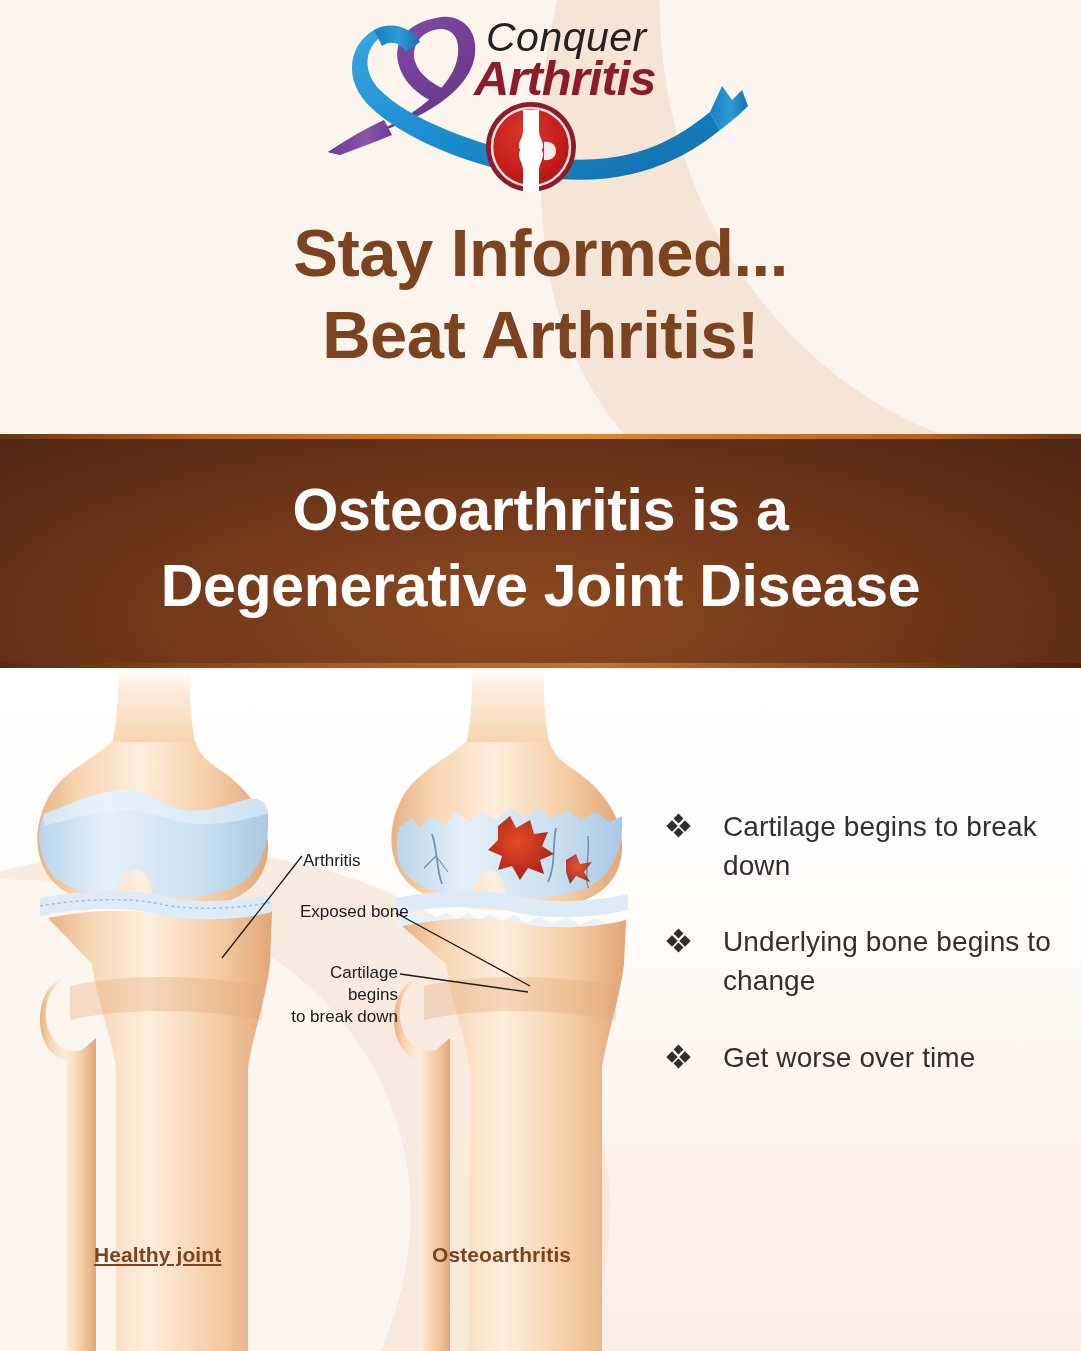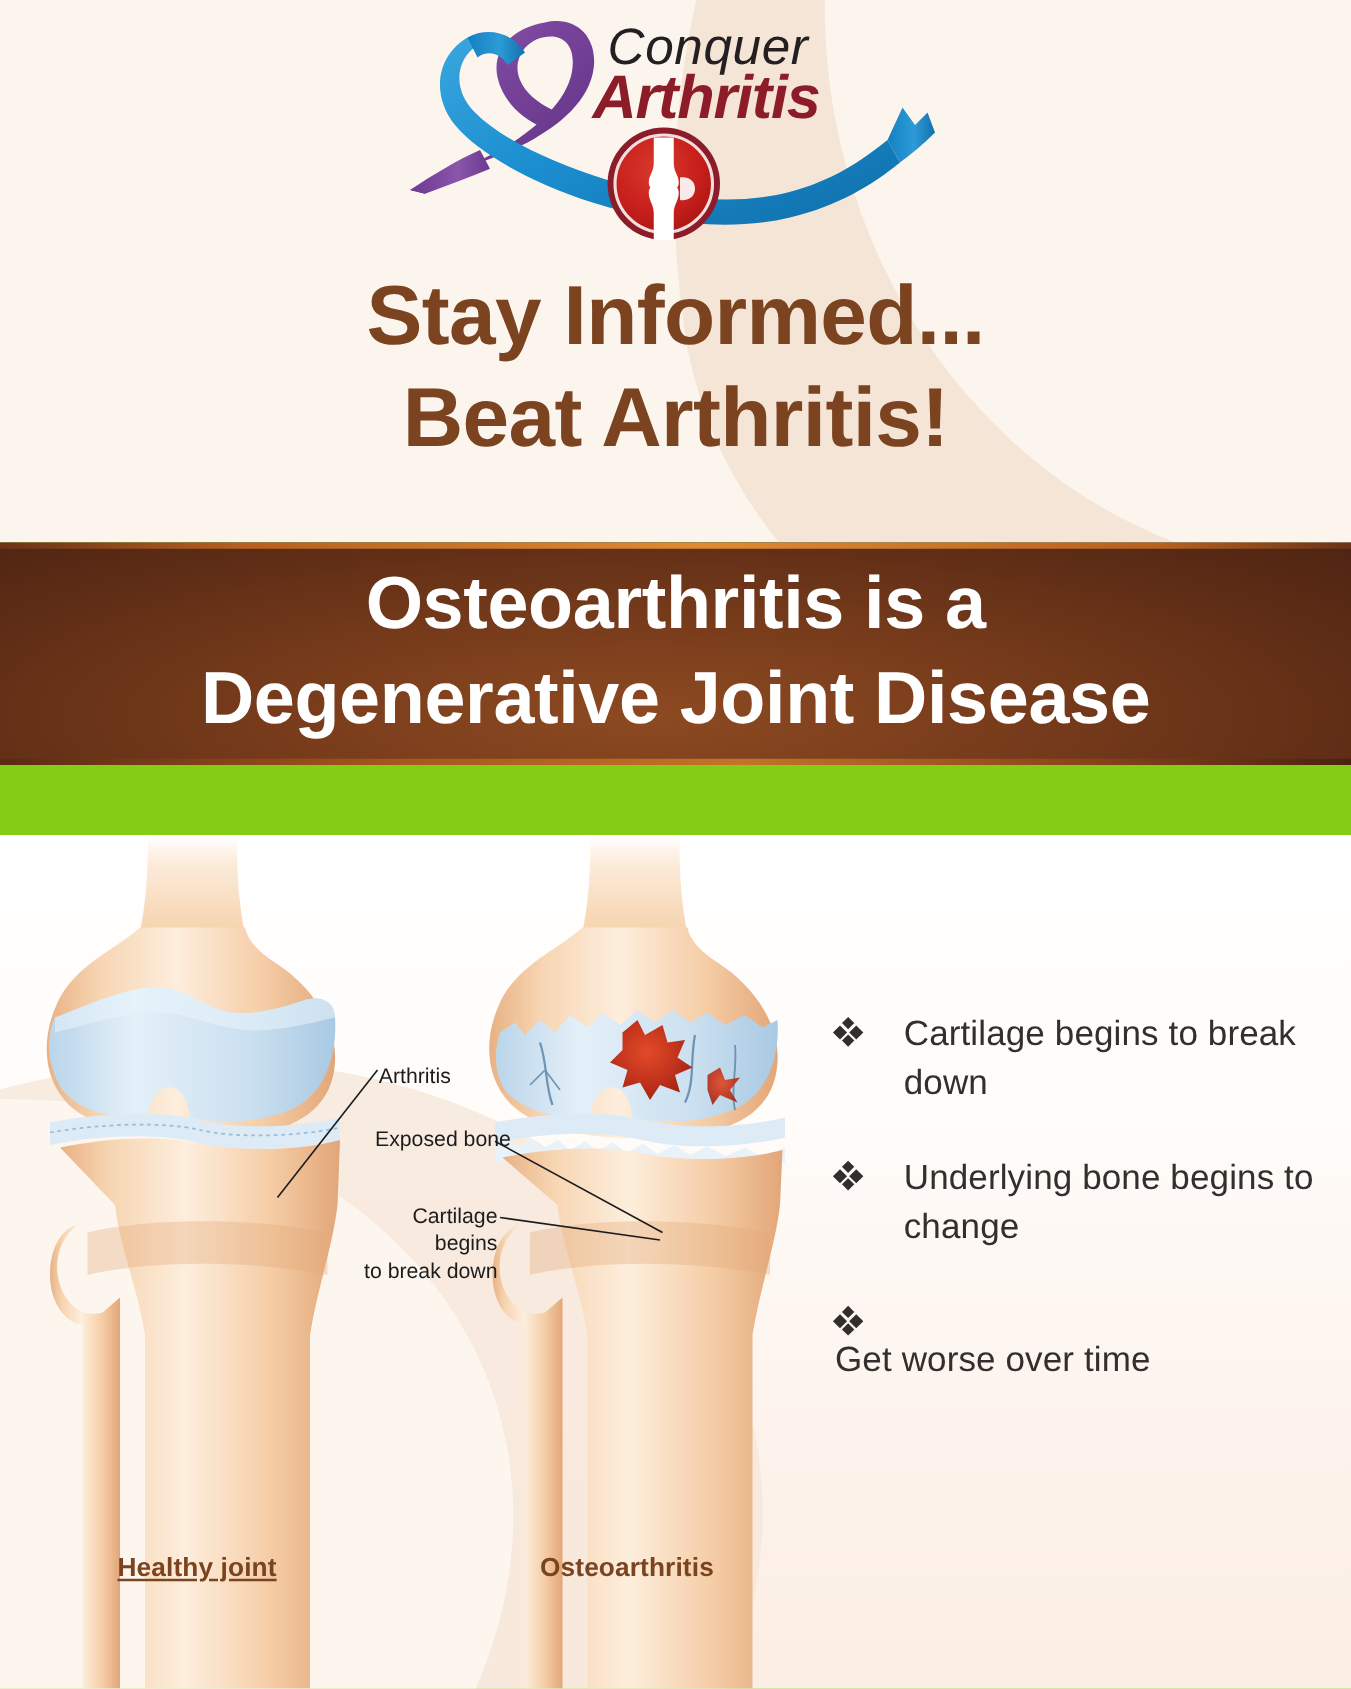--- a/index.html
+++ b/index.html
@@ -95,21 +95,21 @@
     letter-spacing: -0.5px;
   }
   .headline .line { display: block; }
 
   
   .banner {
     position: absolute;
     left: 0;
     top: 434px;
     width: 1081px;
-    height: 178px;
+    height: 234px;
     background:
       radial-gradient(ellipse 78% 120% at 48% 78%, #8c4a21 0%, #7a3d1c 32%, #5c2c15 72%, #4a2212 100%);
     overflow: hidden;
     display: flex;
     align-items: center;
     justify-content: center;
   }
   .banner-topline {
     position: absolute;
     left: 0; top: 0;
@@ -206,21 +206,21 @@
     position: absolute;
     left: 668px;
     top: 808px;
     width: 400px;
   }
   .bullet {
     display: flex;
     align-items: flex-start;
     margin-bottom: 38px;
   }
-  .bullet:last-child { margin-bottom: 0; flex-direction: column; }
+  .bullet:last-child { margin-bottom: 0; }
   .bullet-marker {
     flex: 0 0 auto;
     width: 23px;
     height: 23px;
     position: relative;
     margin-top: 7px;
     margin-right: 32px;
   }
   .bullet-marker i {
     position: absolute;

